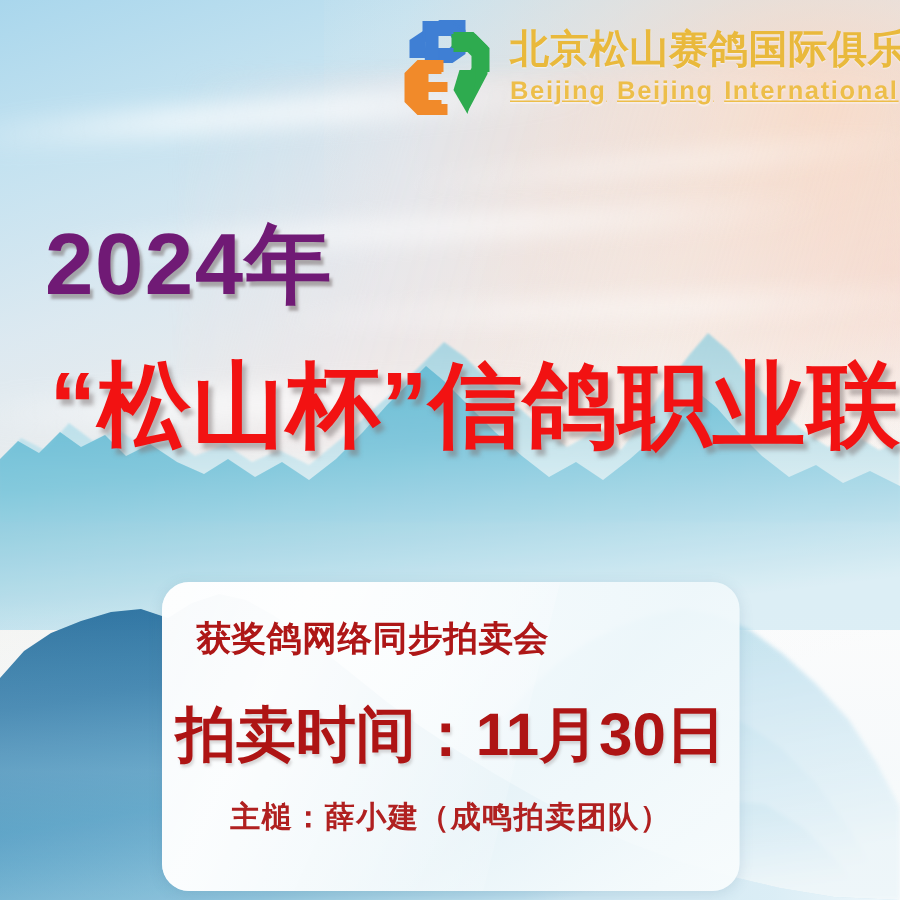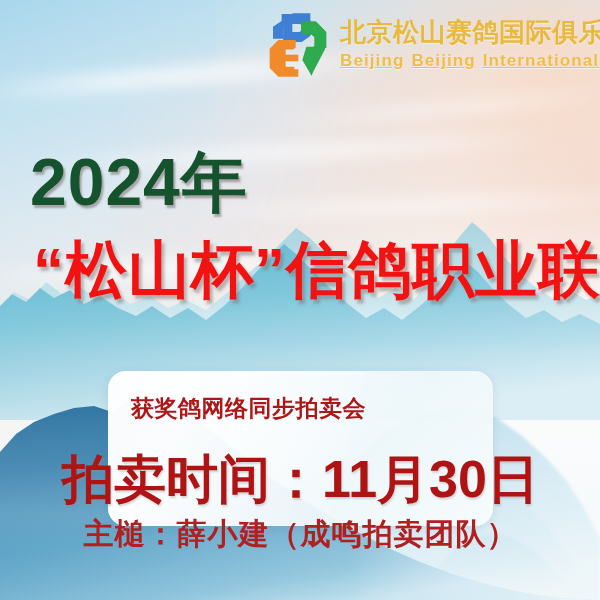--- a/index.html
+++ b/index.html
@@ -80,35 +80,35 @@
     margin-top:7px;
     font-size:17px; font-weight:bold; color:#edbe4a;
     letter-spacing:1.1px; white-space:nowrap;
     text-shadow:0 1px 1px rgba(255,255,255,0.5);
   }
   .brand-en span { margin-right:7px;text-decoration:underline; }
 
   
   .title-year {
     position:absolute; left:30px; top:138px;
-    font-size:66px; font-weight:bold; color:#14532d;
+    font-size:58px; font-weight:bold; color:#701a75;
     letter-spacing:1px; white-space:nowrap;
     text-shadow:2px 3px 2px rgba(120,110,110,0.55);
   }
   .title-main {
     position:absolute; left:33px; top:228px;
     font-size:62px; font-weight:bold; color:#f21212;
     letter-spacing:1px; white-space:nowrap;
     text-shadow:3px 4px 3px rgba(125,115,115,0.5);
   }
 
   
   .panel {
-    position:absolute; left:108px; top:371px;
-    width:385px; height:155px;
+    position:absolute; left:108px; top:388px;
+    width:385px; height:206px;
     border-radius:18px;
     background:linear-gradient(134deg, rgba(255,255,255,0.95) 0%, rgba(246,251,253,0.93) 38%, rgba(240,248,251,0.92) 62%, rgba(248,252,253,0.95) 100%);
     box-shadow:0 2px 9px rgba(70,120,150,0.16);
     text-decoration:underline;
   }
   .panel-sheen {
     position:absolute; inset:0; border-radius:18px; overflow:hidden;
   }
   .panel-sheen::after {
     content:""; position:absolute;
@@ -116,28 +116,28 @@
     background:linear-gradient(100deg, rgba(255,255,255,0) 0%, rgba(255,255,255,0.75) 48%, rgba(255,255,255,0) 100%);
     transform:rotate(14deg);
   }
   .panel-line1 {
     position:absolute; left:23px; top:22px;
     font-size:23px; font-weight:bold; color:#ae1717;
     letter-spacing:0.5px; white-space:nowrap;
   }
   .panel-line2 {
     position:absolute; left:50%; top:74px; transform:translateX(-50%);
-    font-size:52px; font-weight:bold; color:#ae1414;
+    font-size:40px; font-weight:bold; color:#ae1414;
     letter-spacing:0px; white-space:nowrap;
     text-shadow:1px 2px 2px rgba(150,140,140,0.35);
   }
   .panel-line3 {
     position:absolute; left:50%; top:143px; transform:translateX(-50%);
     font-family:"Liberation Serif","DejaVu Serif",serif;
-    font-size:30px; font-weight:bold; color:#b02020;
+    font-size:20px; font-weight:bold; color:#b02020;
     letter-spacing:1px; white-space:nowrap;
   }
 </style>
 </head>
 <body>
 
 <div id="poster">
 
   <div class="bg-sky"></div>
   <div class="bg-warm"></div>

